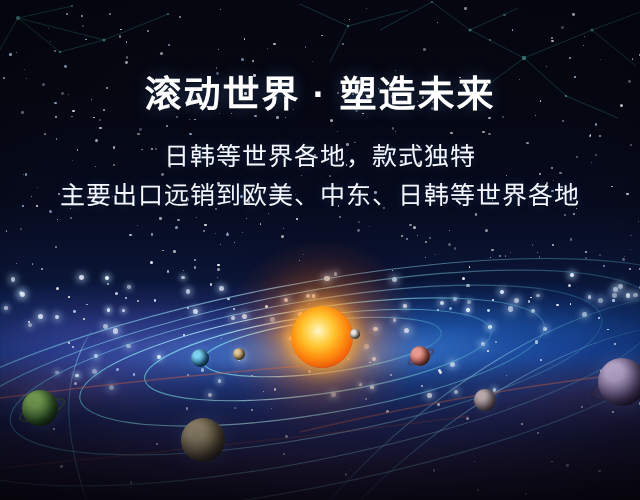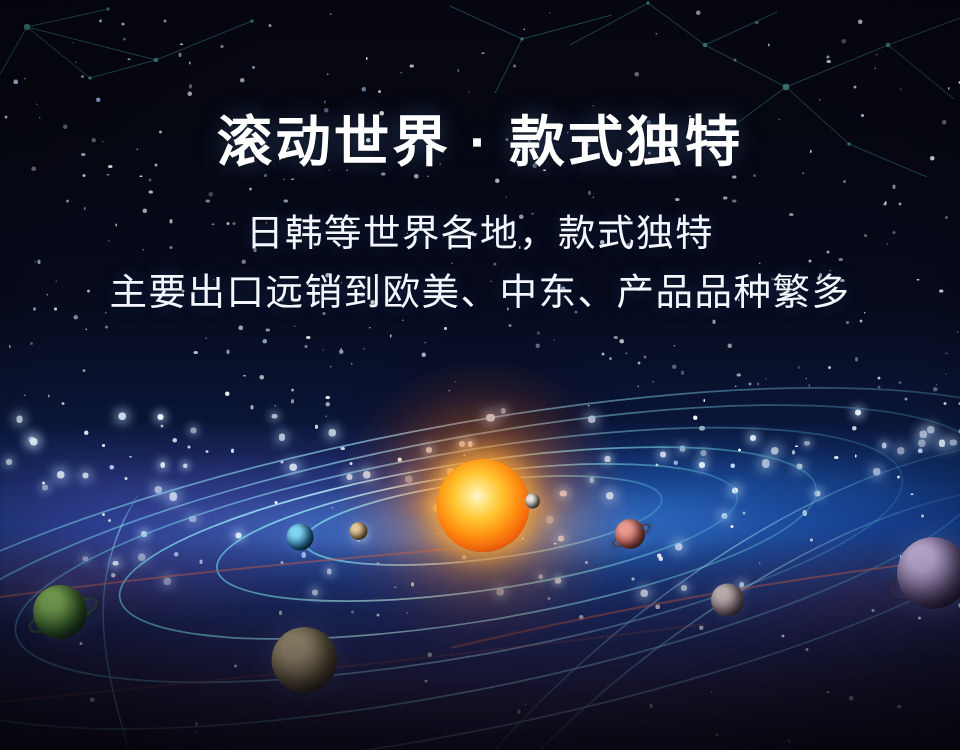--- a/index.html
+++ b/index.html
@@ -732,18 +732,18 @@
       <div style="position: absolute; left: 622px; top: 382px; width: 0px; height: 0px;">
         <div class="pring" style="left: -30.6px; top: -7.68px; width: 61.2px; height: 15.36px; border-width: 3.84px; border-color: rgb(59, 47, 85); transform: rotate(-18deg); opacity: 0.92; box-shadow: rgba(0, 0, 0, 0.45) 0px 0px 4px;"></div>
         <div class="planet" style="left: -24px; top: -24px; width: 48px; height: 48px; background: radial-gradient(circle at 34% 30%, rgb(205, 187, 228) 0%, rgb(205, 187, 228) 18%, rgb(94, 74, 130) 68%, rgba(8, 8, 20, 0.95) 100%); box-shadow: rgba(0, 0, 0, 0.6) -7.7px -5.3px 13.2px inset, rgba(140, 180, 255, 0.22) 0px 0px 19.2px;"></div>
       </div>
     </div>
 
   <div class="layer" id="bottom-shade"></div>
   <div class="layer" id="vignette"></div>
 
   <div id="text-block">
-    <h1 id="main-title">滚动世界 · 款式独特</h1>
+    <h1 id="main-title">滚动世界 · 塑造未来</h1>
     <p id="sub-line-1" class="sub-line">日韩等世界各地，款式独特</p>
-    <p id="sub-line-2" class="sub-line">主要出口远销到欧美、中东、产品品种繁多</p>
+    <p id="sub-line-2" class="sub-line">主要出口远销到欧美、中东、日韩等世界各地</p>
   </div>
 
 </div>
 
 </body></html>

